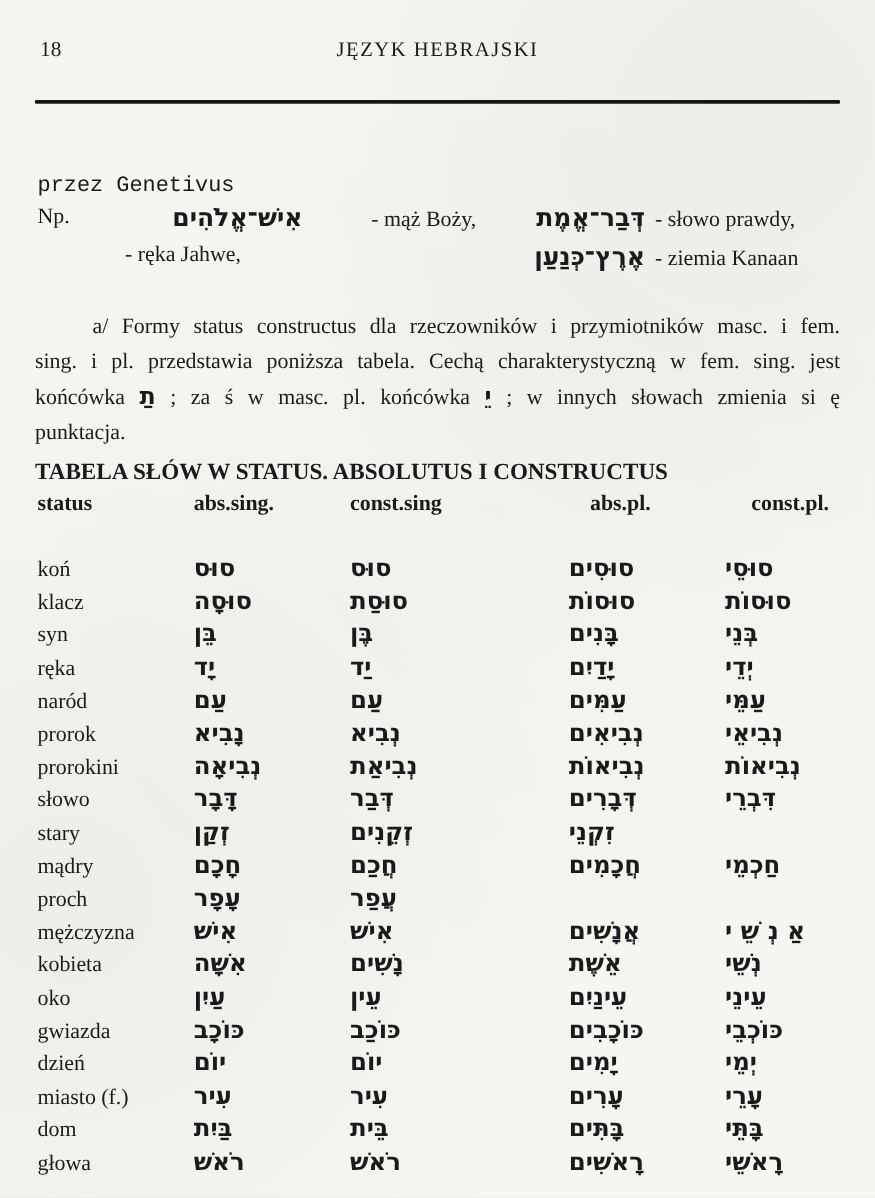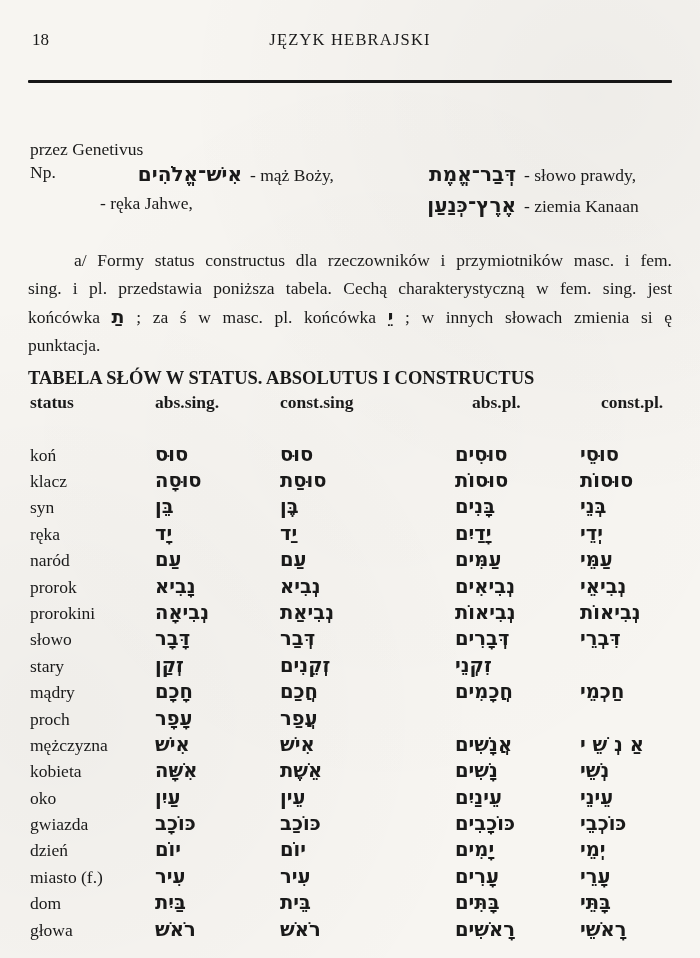--- a/index.html
+++ b/index.html
@@ -20,25 +20,25 @@
       radial-gradient(circle at 8% 75%, rgba(0,0,0,0.03), transparent 45%),
       radial-gradient(circle at 55% 45%, rgba(0,0,0,0.015), transparent 60%),
       #f7f5f1;
   }
   .header { position: relative; padding-top: 30px; height: 24px; }
   .pagenum { position: absolute; left: 4px; top: 30px; font-size: 17px; }
   .htitle { display: block; text-align: center; font-size: 16.5px; letter-spacing: 1.2px; }
   .rule { margin-top: 26px; height: 2.6px; background: #161616; border-radius: 1px; }
 
   .intro { margin-top: 53px; font-size: 17.5px; }
-  .intro-lead { padding-left: 2px; line-height: 26px; }
+  .intro-lead { padding-left: 2px; line-height: 26px; font-family: Liberation Mono, monospace; }
   .np-row { display: flex; align-items: flex-start; height: 31px; }
   .np-label { width: 62px; padding-left: 2px; flex: 0 0 auto; }
   .ex { display: flex; align-items: baseline; }
-  .ex-left { width: 302px; flex: 0 0 auto; }
+  .ex-left { width: 302px; flex: 0 0 auto; gap: 47px; }
   .ex-right { flex: 1; }
   .heb { font-family: "DejaVu Sans", sans-serif; font-weight: bold; direction: rtl; unicode-bidi: isolate; }
   .heb-box { font-size: 20px; text-align: right; flex: 0 0 auto; }
   .heb-box-l { width: 150px; }
   .heb-box-r { width: 122px; }
   .ex-tr { padding-left: 8px; white-space: nowrap; }
 
   .para {
     margin: 22px 0 0 0;
     font-size: 17.5px;
@@ -202,22 +202,22 @@
       <div class="grid-cols trow">
         <span class="tcell pl">mężczyzna</span>
         <span class="tcell hebcell">אִישׁ</span>
         <span class="tcell hebcell">אִישׁ</span>
         <span class="tcell hebcell">אֲנָשִׁים</span>
         <span class="tcell hebcell">אַ נְ שֵׁ י</span>
       </div>
       <div class="grid-cols trow">
         <span class="tcell pl">kobieta</span>
         <span class="tcell hebcell">אִשָּׁה</span>
+        <span class="tcell hebcell">נָשִׁים</span>
         <span class="tcell hebcell">אֵשֶׁת</span>
-        <span class="tcell hebcell">נָשִׁים</span>
         <span class="tcell hebcell">נְשֵׁי</span>
       </div>
       <div class="grid-cols trow">
         <span class="tcell pl">oko</span>
         <span class="tcell hebcell">עַיִן</span>
         <span class="tcell hebcell">עֵין</span>
         <span class="tcell hebcell">עֵינַיִם</span>
         <span class="tcell hebcell">עֵינֵי</span>
       </div>
       <div class="grid-cols trow">

